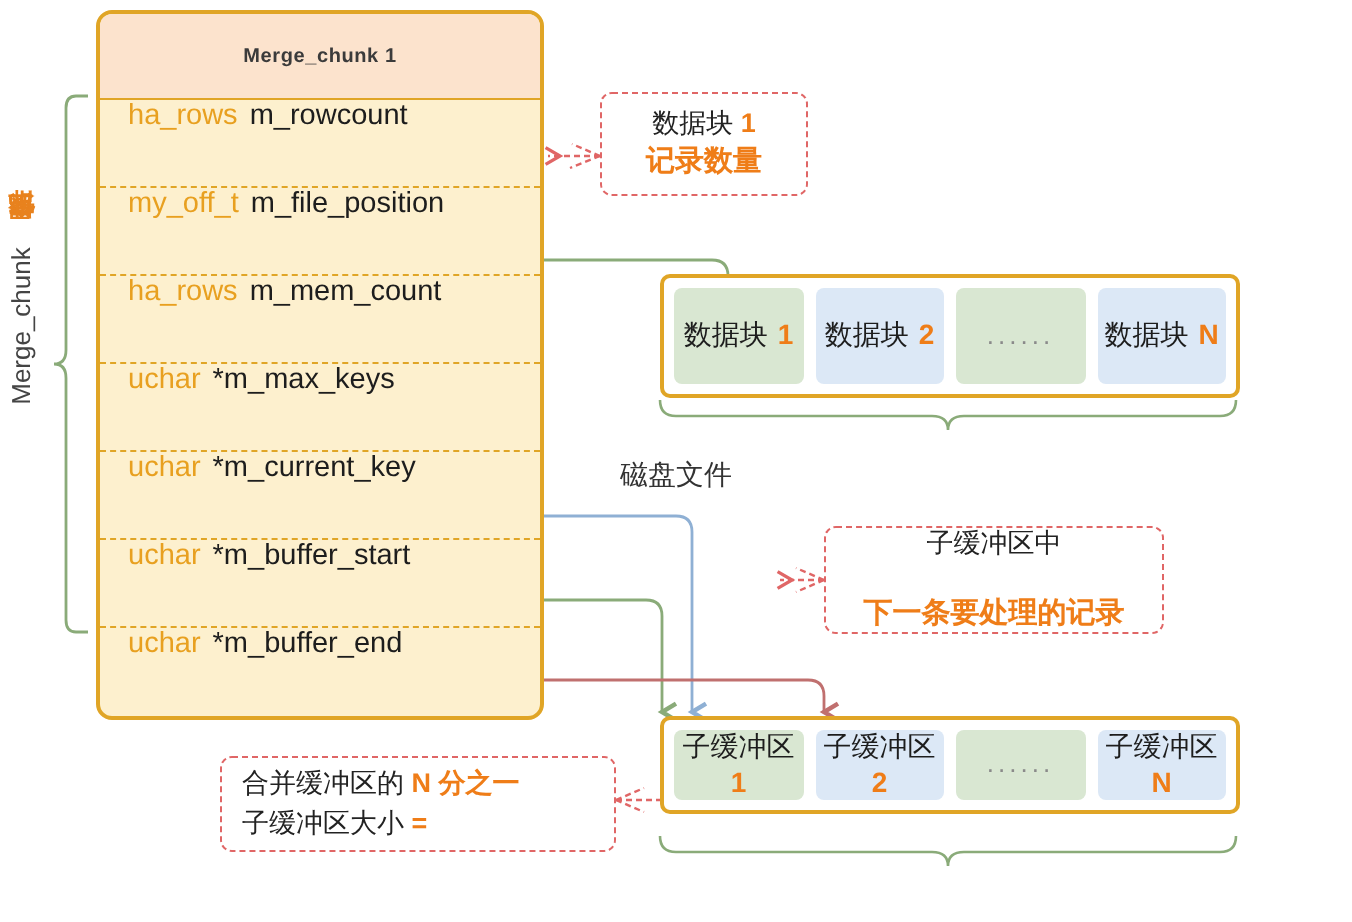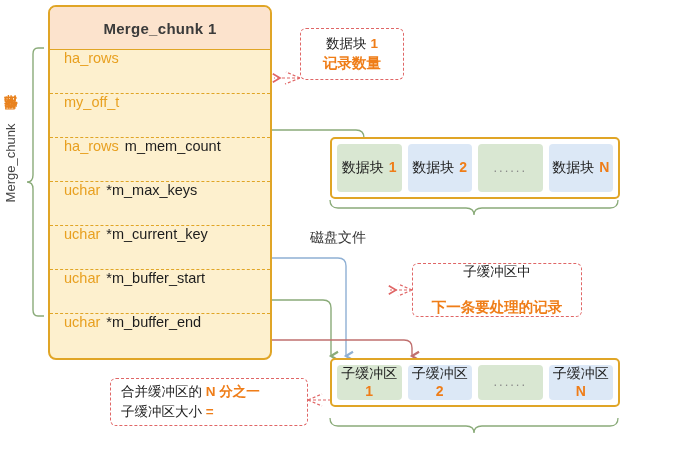--- a/index.html
+++ b/index.html
@@ -13,21 +13,21 @@
 
   
   .struct{
     position:absolute;left:48px;top:5px;width:224px;height:355px;
     border:2px solid #e0a526;border-radius:8px;background:#fdf0ce;
     box-sizing:border-box;overflow:hidden;
   }
   .struct-header{
     height:42px;background:#fce3cd;border-bottom:1px solid #e0a526;
     display:flex;align-items:center;justify-content:center;
-    font-weight:bold;font-size:15px;color:#3b3b3b;letter-spacing:.3px;
+    font-weight:bold;font-size:10px;color:#3b3b3b;letter-spacing:.3px;
   }
   .field{
     height:44px;display:flex;align-items:flex-start;padding-left:14px;
     font-size:14.5px;color:#1d1d1d;box-sizing:border-box;
     border-bottom:1px dashed #e0a526;
   }
   .field:last-child{border-bottom:none;}
   .ftype{color:#e8a020;margin-right:6px;}
 
   
@@ -120,23 +120,25 @@
 
   <div class="vlabel">
     <span>Merge_chunk </span><b>全部属性</b>
   </div>
 
   <div class="struct">
     <div class="struct-header">Merge_chunk 1</div>
 
     <div class="field">
       <span class="ftype">ha_rows</span>
+        <span>m_rowcount</span>
     </div>
     <div class="field">
       <span class="ftype">my_off_t</span>
+        <span>m_file_position</span>
     </div>
     <div class="field">
       <span class="ftype">ha_rows</span>
         <span>m_mem_count</span>
     </div>
     <div class="field">
       <span class="ftype">uchar</span>
         <span>*m_max_keys</span>
     </div>
     <div class="field">
@@ -184,21 +186,21 @@
     <div class="cell green">
       <span class="dots">......</span>
     </div>
     <div class="cell blue">
       <span>子缓冲区</span>
       <span class="num">N</span>
     </div>
   </div>
   <div class="grouplabel" style="left:0;top:451px;">合并缓冲区</div>
 
-  <div class="callout" style="left:300px;top:28px;width:104px;height:52px;text-align:right;">
+  <div class="callout" style="left:300px;top:46px;width:104px;height:52px;text-align:right;">
     <div class="mixed"><span>数据块 </span><span class="hl">1</span></div>
     <div class="l2">记录数量</div>
   </div>
 
   <div class="callout" style="left:412px;top:263px;width:170px;height:54px;gap:16px;">
     <div class="l1">子缓冲区中</div>
     <div class="l2">下一条要处理的记录</div>
   </div>
 
   <div class="callout" style="left:110px;top:378px;width:198px;height:48px;align-items:flex-start;">

